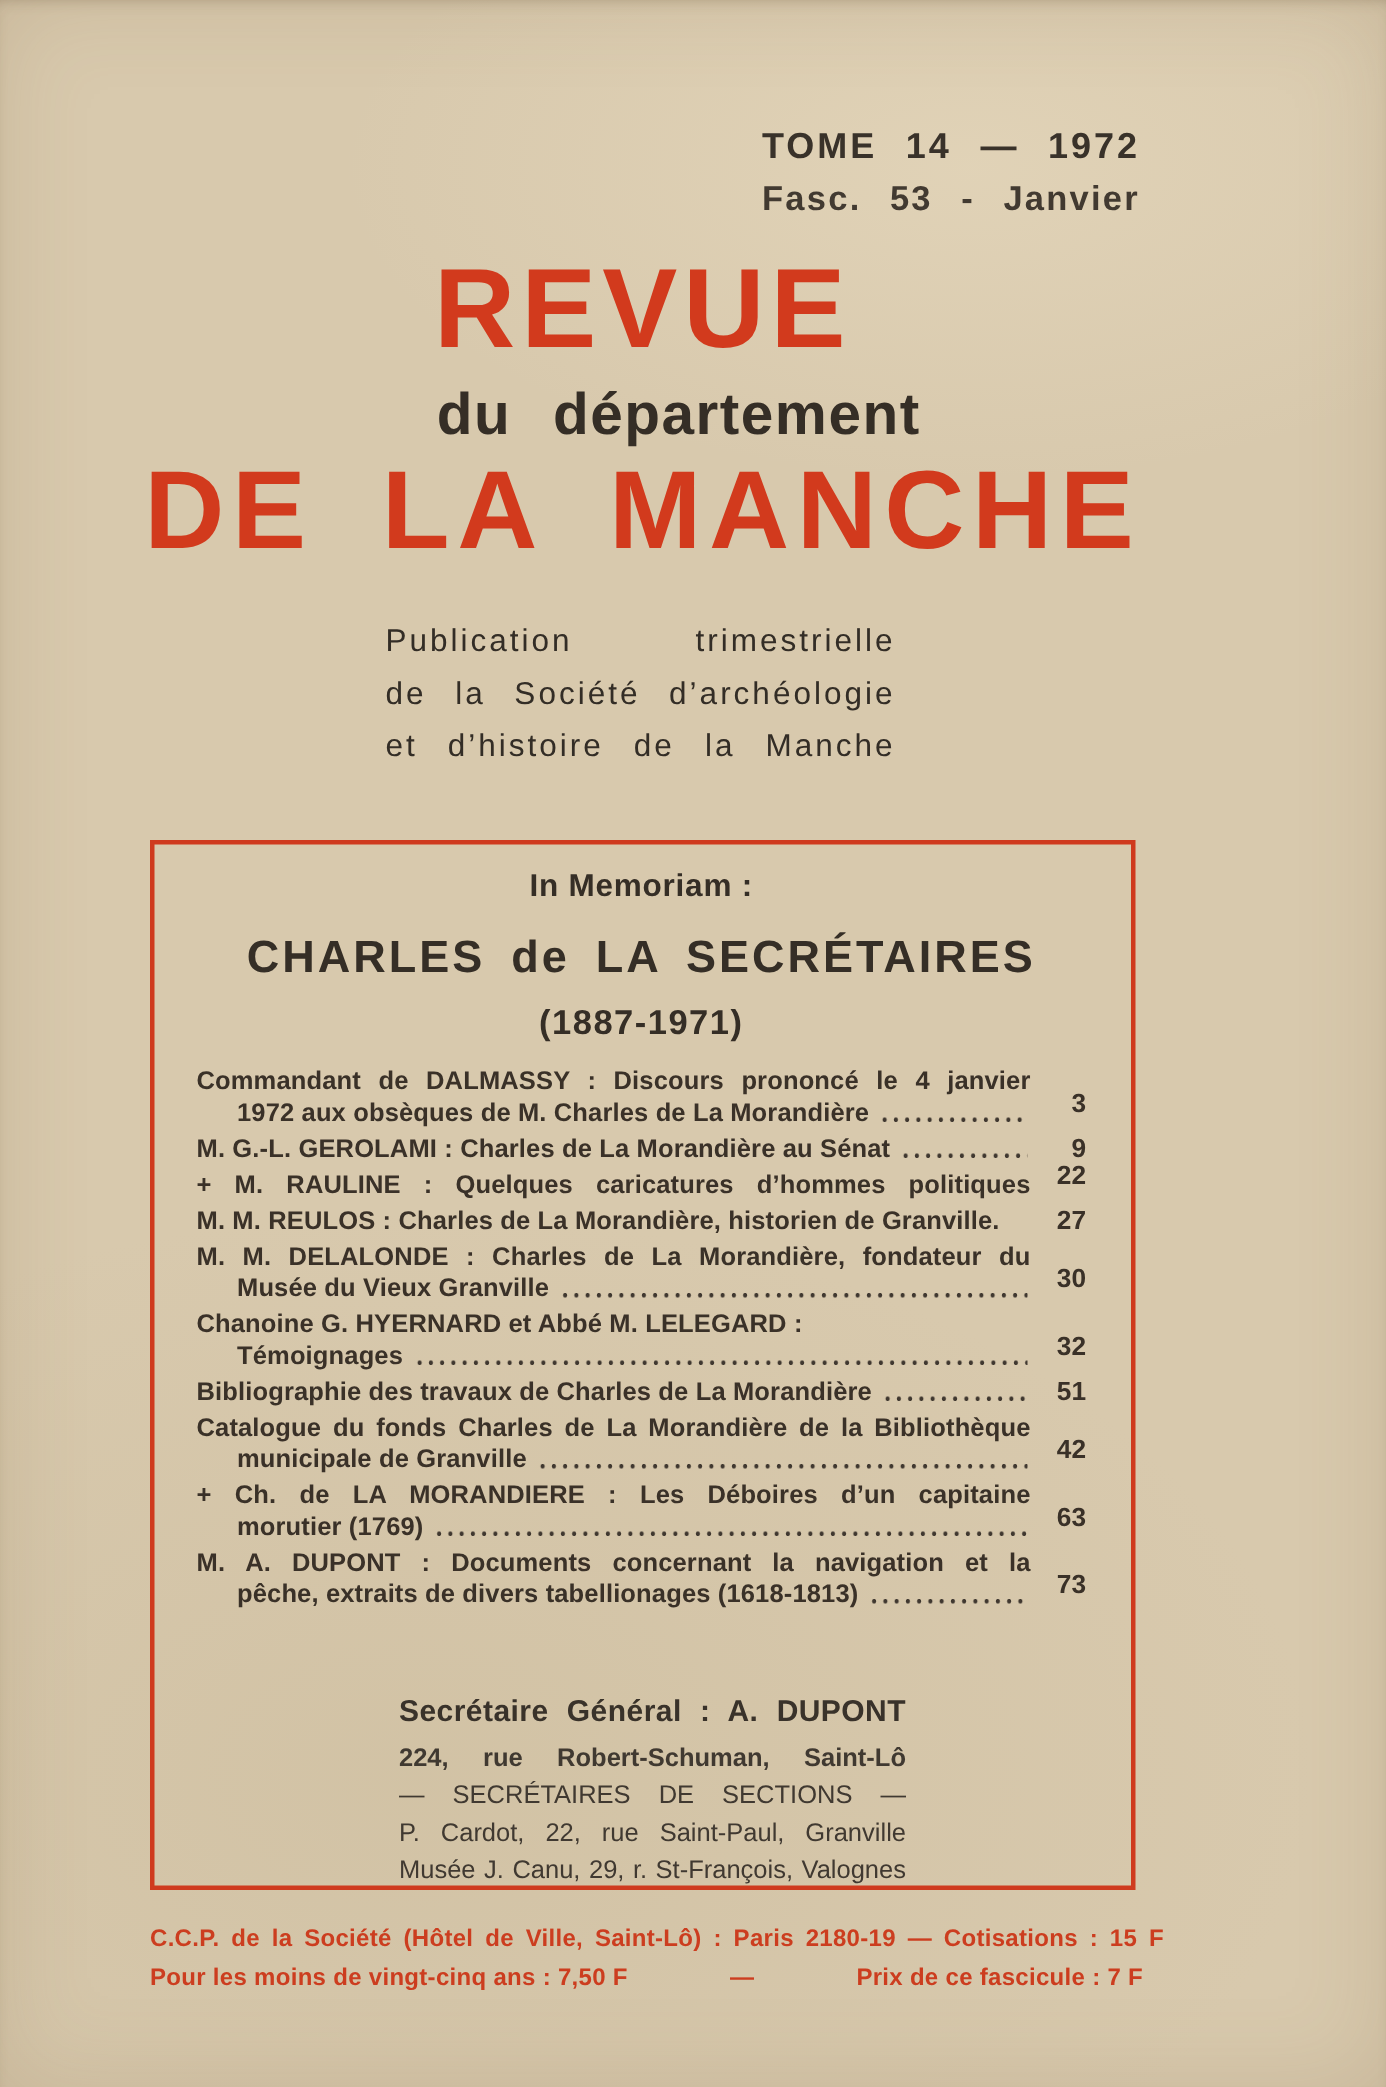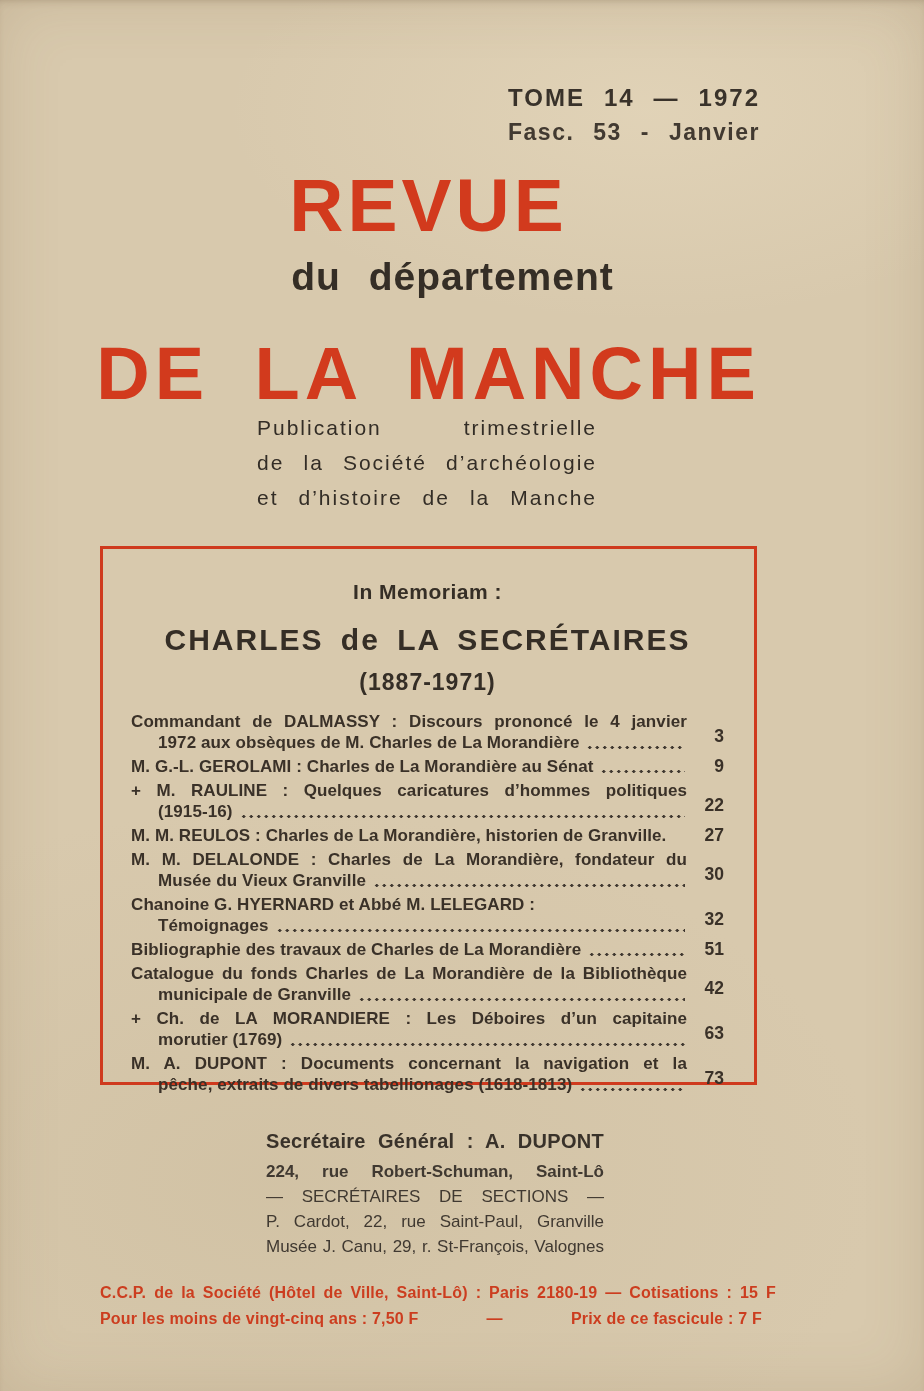--- a/index.html
+++ b/index.html
@@ -20,28 +20,28 @@
   }
   
   .issue{position:absolute;left:508px;top:84px;width:252px;color:#39322a;}
   .issue-tome{font-size:24px;font-weight:bold;letter-spacing:2px;text-align:justify;text-align-last:justify;line-height:28px;}
   .issue-fasc{font-size:23px;font-weight:bold;letter-spacing:1.5px;text-align:justify;text-align-last:justify;line-height:28px;margin-top:6px;color:#423a31;}
   
   .t-revue{position:absolute;left:0;top:168px;width:857px;text-align:center;
     font-size:75px;font-weight:bold;letter-spacing:4px;line-height:75px;color:#d23a1d;}
   .t-dept{position:absolute;left:24px;top:254px;width:857px;text-align:center;
     font-size:39px;font-weight:bold;letter-spacing:1px;word-spacing:16px;line-height:46px;color:#352e26;}
-  .t-manche{position:absolute;left:0;top:336px;width:857px;text-align:center;
+  .t-manche{position:absolute;left:0;top:302px;width:857px;text-align:center;
     font-size:74px;font-weight:bold;letter-spacing:5px;word-spacing:20px;line-height:76px;color:#d23a1d;}
   
   .subtitle{position:absolute;left:257px;top:410px;width:340px;color:#332d26;}
   .subtitle .sl{font-size:21px;letter-spacing:2px;line-height:35px;text-align:justify;text-align-last:justify;}
   
-  .toc-box{position:absolute;left:100px;top:546px;width:657px;height:539px;
-    border:3px solid #cf3a1e;box-sizing:border-box;padding:15px 30px 0 28px;}
+  .toc-box{position:absolute;left:100px;top:560px;width:657px;height:700px;
+    border:3px solid #cf3a1e;box-sizing:border-box;padding:0 30px 0 28px;}
   .memoriam{margin-top:16px;text-align:center;font-size:21px;font-weight:bold;letter-spacing:.5px;line-height:24px;color:#352e26;}
   .toc-name{margin-top:19px;text-align:center;font-size:30px;font-weight:bold;letter-spacing:2px;word-spacing:7px;line-height:34px;color:#352e26;}
   .toc-dates{margin-top:13px;text-align:center;font-size:23px;font-weight:bold;letter-spacing:1px;line-height:24px;color:#352e26;}
   .toc-list{margin-top:17px;}
   .entry{display:flex;align-items:flex-end;margin-bottom:3px;color:#3a3128;}
   .etext{width:556px;font-size:17px;font-weight:bold;line-height:21px;letter-spacing:.1px;}
   .just{text-align:justify;text-align-last:justify;}
   .plain{white-space:nowrap;}
   .row{display:flex;}
   .ind{margin-left:27px;align-items:center;}
@@ -104,24 +104,20 @@
               <span>M. G.-L. GEROLAMI : Charles de La Morandière au Sénat</span>
               <span class="leader"></span>
             </div>
         </div>
         <div class="pnum">9</div>
       </div>
 
       <div class="entry">
         <div class="etext">
           <div class="just">+ M. RAULINE : Quelques caricatures d’hommes politiques</div>
-          <div class="row ind">
-              <span>(1915-16)</span>
-              <span class="leader"></span>
-            </div>
         </div>
         <div class="pnum pn-up">22</div>
       </div>
 
       <div class="entry">
         <div class="etext">
           <div class="plain">M. M. REULOS : Charles de La Morandière, historien de Granville.</div>
         </div>
         <div class="pnum">27</div>
       </div>

